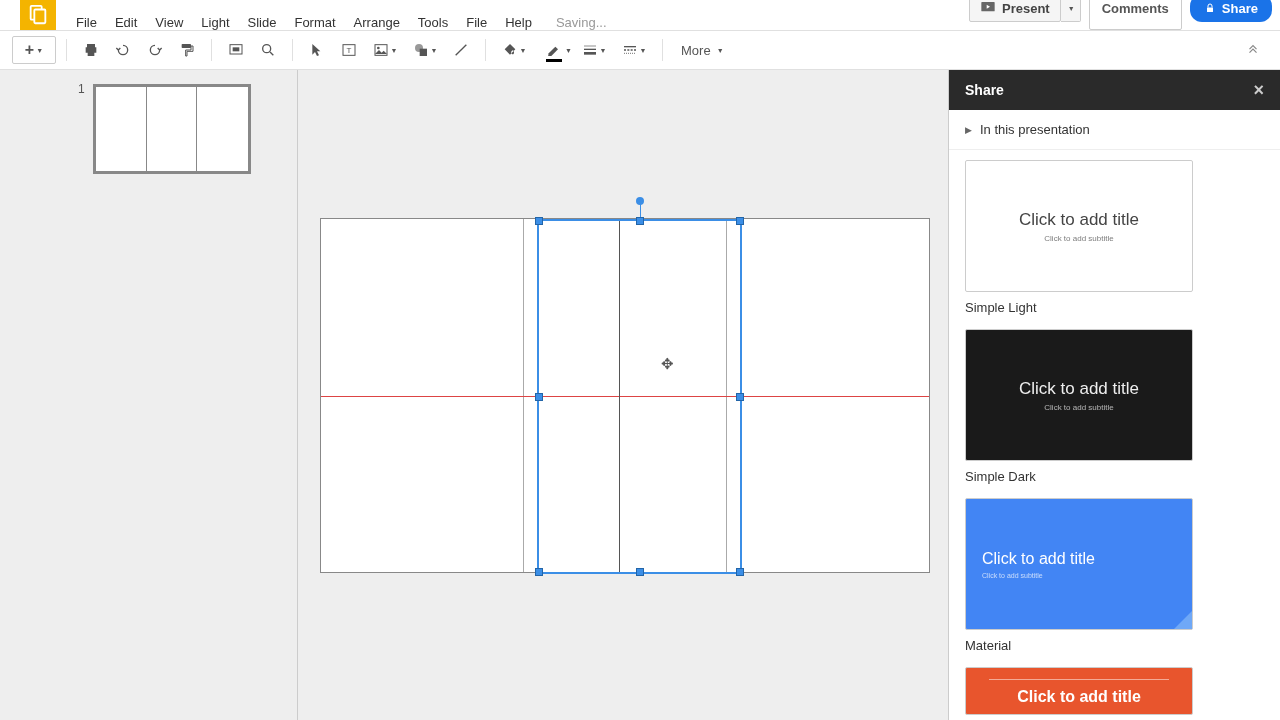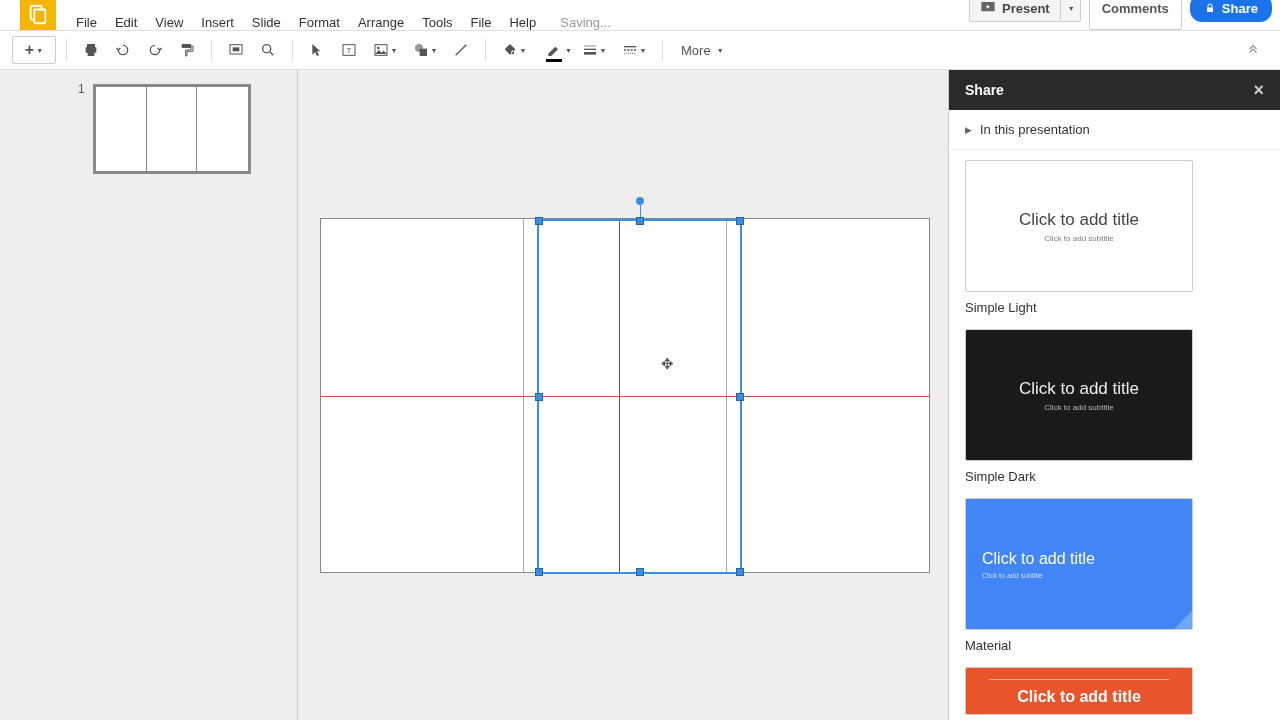--- a/index.html
+++ b/index.html
@@ -74,21 +74,21 @@
   <div class="logo">
     <svg viewBox="0 0 24 24" fill="#fff">
         <rect x="4" y="2" width="12" height="15" rx="1" fill="none" stroke="#fff" stroke-width="2"></rect>
         <rect x="8" y="6" width="12" height="15" rx="1" fill="#f4b400" stroke="#fff" stroke-width="2"></rect>
       </svg>
   </div>
   <div class="menus">
     <span class="menu-item">File</span>
     <span class="menu-item">Edit</span>
     <span class="menu-item">View</span>
-    <span class="menu-item">Insert</span>
+    <span class="menu-item">Light</span>
     <span class="menu-item">Slide</span>
     <span class="menu-item">Format</span>
     <span class="menu-item">Arrange</span>
     <span class="menu-item">Tools</span>
     <span class="menu-item">File</span>
     <span class="menu-item">Help</span>
   </div>
   <span class="saving">Saving...</span>
   <div class="top-right">
     <div style="display:flex">

